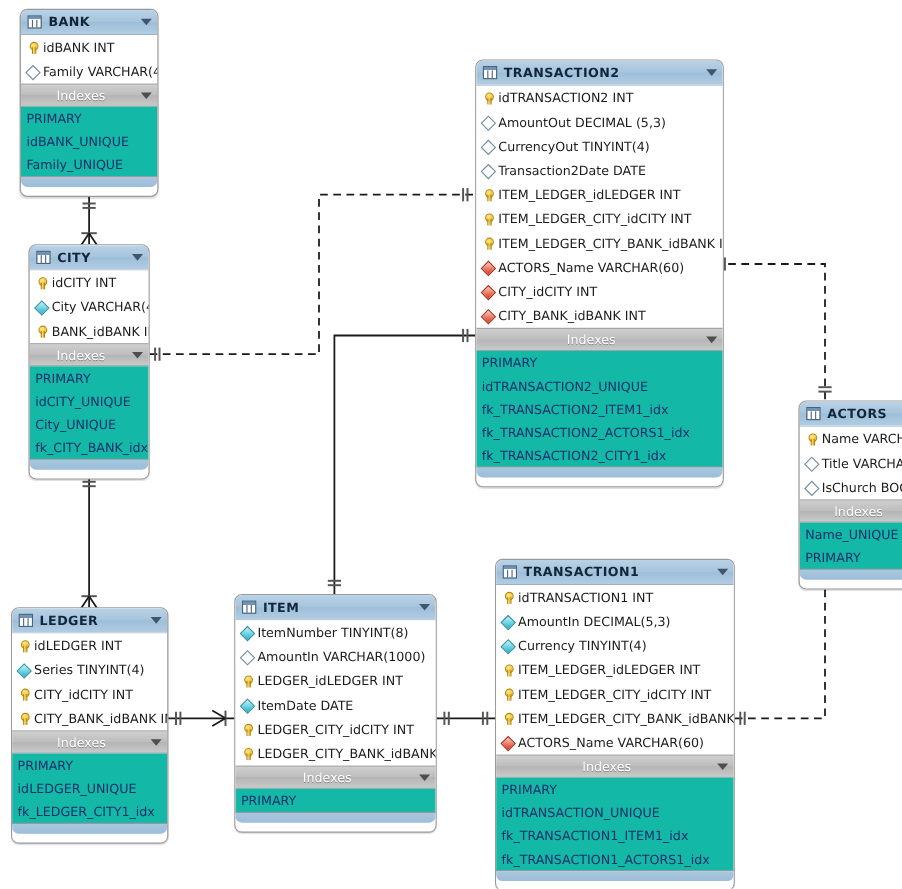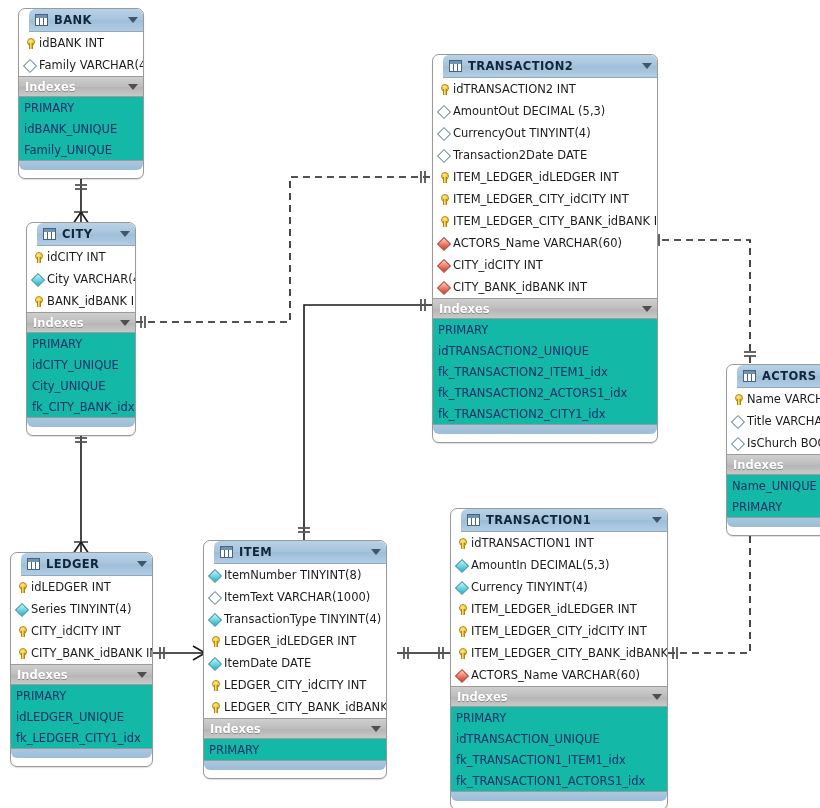--- a/index.html
+++ b/index.html
@@ -24,21 +24,21 @@
     padding-bottom: 8px;
     box-shadow: 0 1px 1px rgba(0,0,0,0.13);
     overflow: hidden;
   }
   .tbl-header {
     display: flex; align-items: center;
     height: 23px;
     padding: 0 5px 0 6px;
     background: linear-gradient(to bottom, #b9d2e6 0%, #a6c4dd 48%, #9dbed9 52%, #b2cde3 100%);
     border-bottom: 1px solid #8fa9bf;
-    border-top-left-radius: 6px; border-top-right-radius: 6px; margin-left: 10px;
+    border-top-left-radius: 6px; border-top-right-radius: 6px;
   }
   .tbl-icon {
     width: 13px; height: 12px;
     border: 1px solid #46637f;
     background: linear-gradient(to bottom, #6f92b5 0%, #6f92b5 26%, #ffffff 26%, #ffffff 100%);
     margin-right: 6px;
     position: relative;
     flex: 0 0 auto;
   }
   .tbl-icon::before, .tbl-icon::after {
@@ -93,22 +93,23 @@
     background: linear-gradient(135deg, #ffd0c4 0%, #e8705a 60%, #c9402a 100%);
     border: 1px solid #a8301d;
   }
   .idx-header {
     display: flex; align-items: center;
     height: 21px; padding: 0 5px 0 6px;
     background: linear-gradient(to bottom, #cfcfcf 0%, #bdbdbd 50%, #b4b4b4 52%, #c9c9c9 100%);
     border-top: 1px solid #9c9c9c; border-bottom: 1px solid #9c9c9c;
   }
   .idx-title {
-    flex: 1 1 auto; font-size: 11.5px; font-weight: bold; color: #ffffff;
+    flex: 1 1 auto; font-size: 11.5px; font-weight: normal; color: #ffffff;
     text-shadow: 0 1px 0 #8a8a8a;
+    text-align: center;
   }
   .idx-caret {
     width: 0; height: 0;
     border-left: 5px solid transparent; border-right: 5px solid transparent;
     border-top: 6px solid #4e4e4e; margin-left: 6px; flex: 0 0 auto;
   }
   .idx-list { background: #14b8a6; border-bottom: 1px solid #9a9a9a; }
   .idx-row {
     height: 21px; padding-left: 5px; display: flex; align-items: center;
     font-size: 11.5px; color: #14306b; white-space: nowrap;
@@ -377,38 +378,34 @@
         <span class="idx-title">Indexes</span>
         <span class="idx-caret"></span>
       </div>
       <div class="idx-list">
         <div class="idx-row">PRIMARY</div>
         <div class="idx-row">idLEDGER_UNIQUE</div>
         <div class="idx-row">fk_LEDGER_CITY1_idx</div>
       </div>
       <div class="footer"></div>
     </div>
-    <div class="table-box" style="left: 203px; top: 540px; width: 184px;">
+    <div class="table-box" style="left: 213px; top: 540px; width: 184px;">
       <div class="tbl-header">
         <span class="tbl-icon"></span>
         <span class="tbl-title">ITEM</span>
         <span class="caret"></span>
       </div>
       <div class="cols">
         <div class="col-row">
           <span class="gly dia dia-cyan"></span>
           <span>ItemNumber TINYINT(8)</span>
         </div>
         <div class="col-row">
           <span class="gly dia"></span>
-          <span>ItemText VARCHAR(1000)</span>
-        </div>
-        <div class="col-row">
-          <span class="gly dia dia-cyan"></span>
-          <span>TransactionType TINYINT(4)</span>
+          <span>AmountIn VARCHAR(1000)</span>
         </div>
         <div class="col-row">
           <span class="gly key"></span>
           <span>LEDGER_idLEDGER INT</span>
         </div>
         <div class="col-row">
           <span class="gly dia dia-cyan"></span>
           <span>ItemDate DATE</span>
         </div>
         <div class="col-row">

